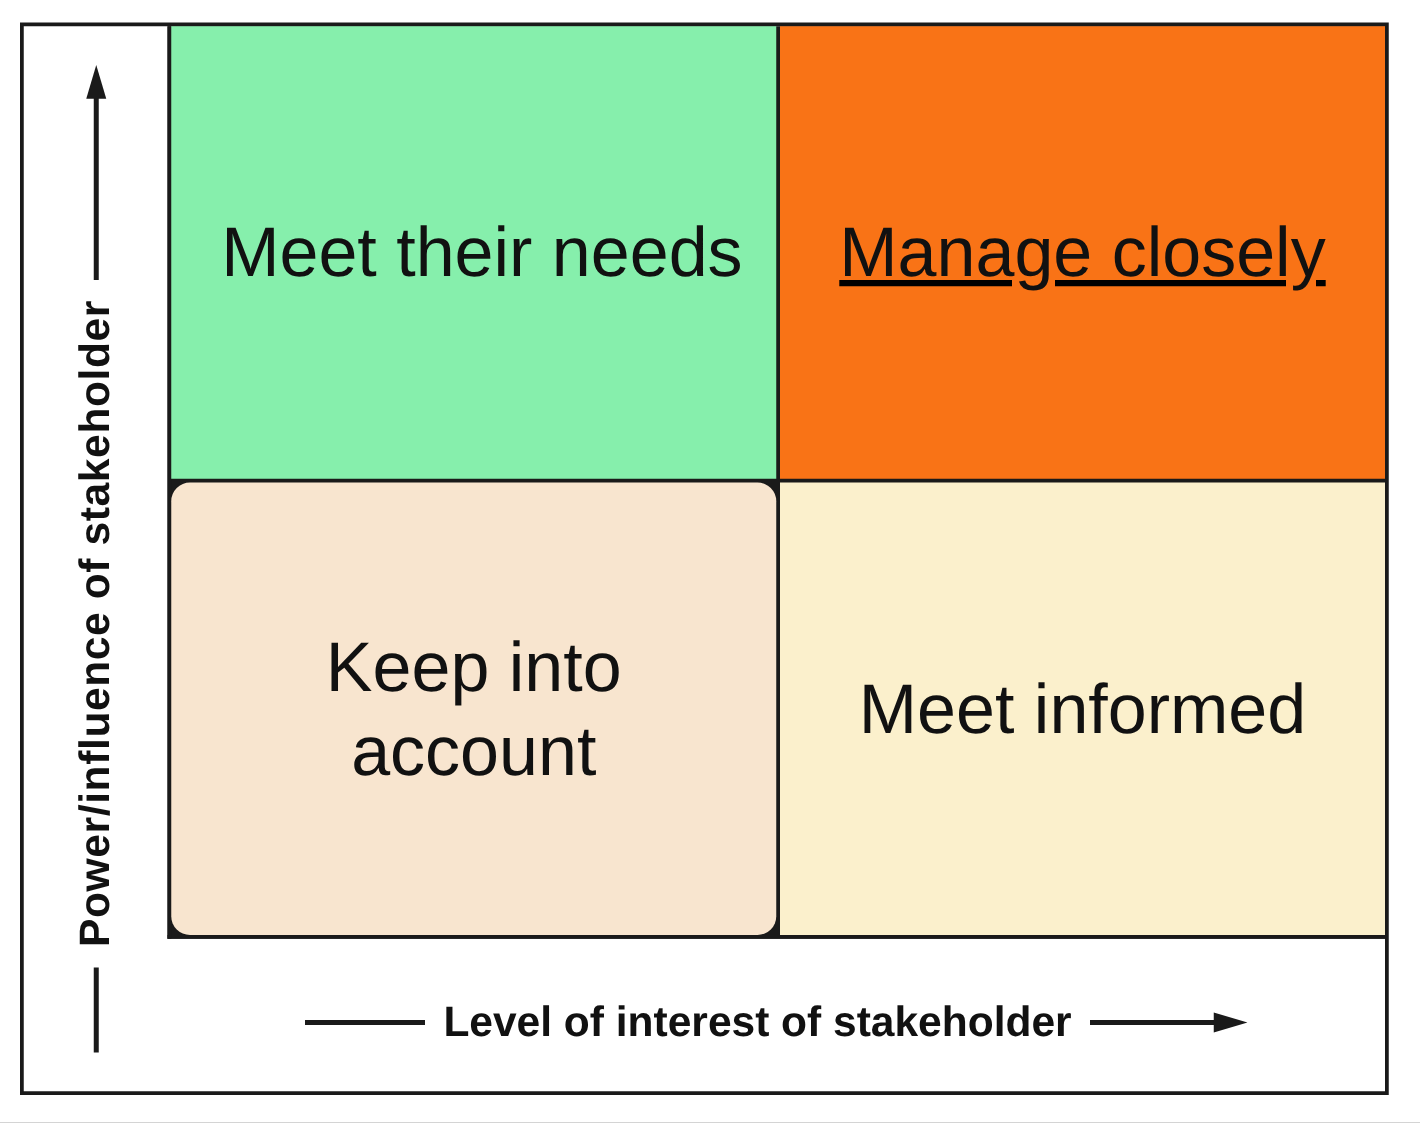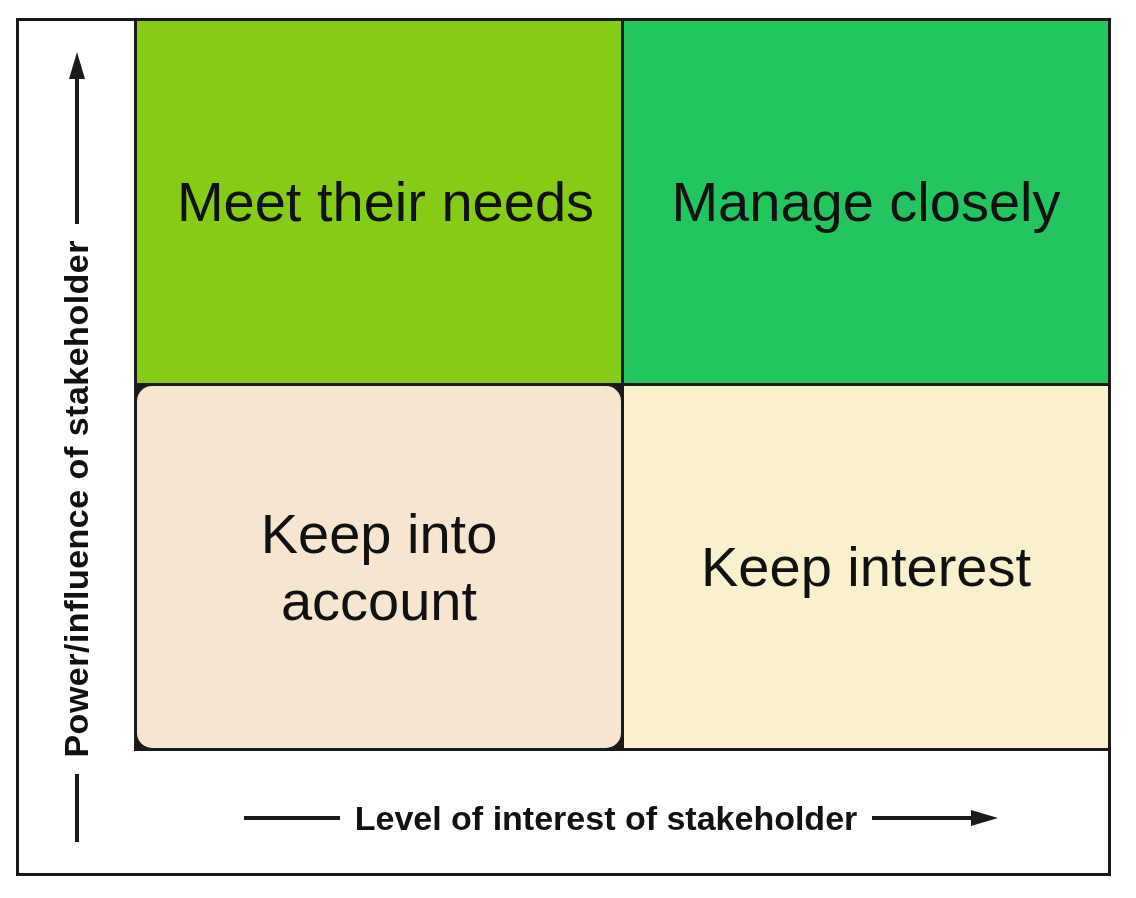--- a/index.html
+++ b/index.html
@@ -102,32 +102,32 @@
     <div class="y-axis">
       <svg class="arrow-svg" width="18" height="172" viewBox="0 0 18 172">
         <line x1="9" y1="24" x2="9" y2="172" stroke="#1a1a1a" stroke-width="4"></line>
         <polygon points="9,0 1,27 17,27" fill="#1a1a1a"></polygon>
       </svg>
       <div class="y-axis-label">Power/influence of stakeholder</div>
       <div class="y-tail"></div>
     </div>
 
     <div class="grid">
-      <div class="quadrant" style="background: #84cc16; padding-left: 13px;">
+      <div class="quadrant" style="background: #86efac; padding-left: 13px;">
         <div class="quadrant-label">Meet their needs</div>
       </div>
-      <div class="quadrant" style="background: #22c55e;">
+      <div class="quadrant" style="background: #f97316; text-decoration: underline;">
         <div class="quadrant-label">Manage closely</div>
       </div>
       <div class="quadrant" style="background: rgb(248, 229, 207); border-radius: 15px;">
         <div class="quadrant-label">Keep into
 account</div>
       </div>
       <div class="quadrant" style="background: rgb(251, 240, 204);">
-        <div class="quadrant-label">Keep interest</div>
+        <div class="quadrant-label">Meet informed</div>
       </div>
     </div>
 
     <div class="x-axis">
       <div class="x-tail"></div>
       <div class="x-axis-label">Level of interest of stakeholder</div>
       <svg class="arrow-svg" width="126" height="18" viewBox="0 0 126 18">
         <line x1="0" y1="9" x2="102" y2="9" stroke="#1a1a1a" stroke-width="4"></line>
         <polygon points="126,9 99,1 99,17" fill="#1a1a1a"></polygon>
       </svg>

